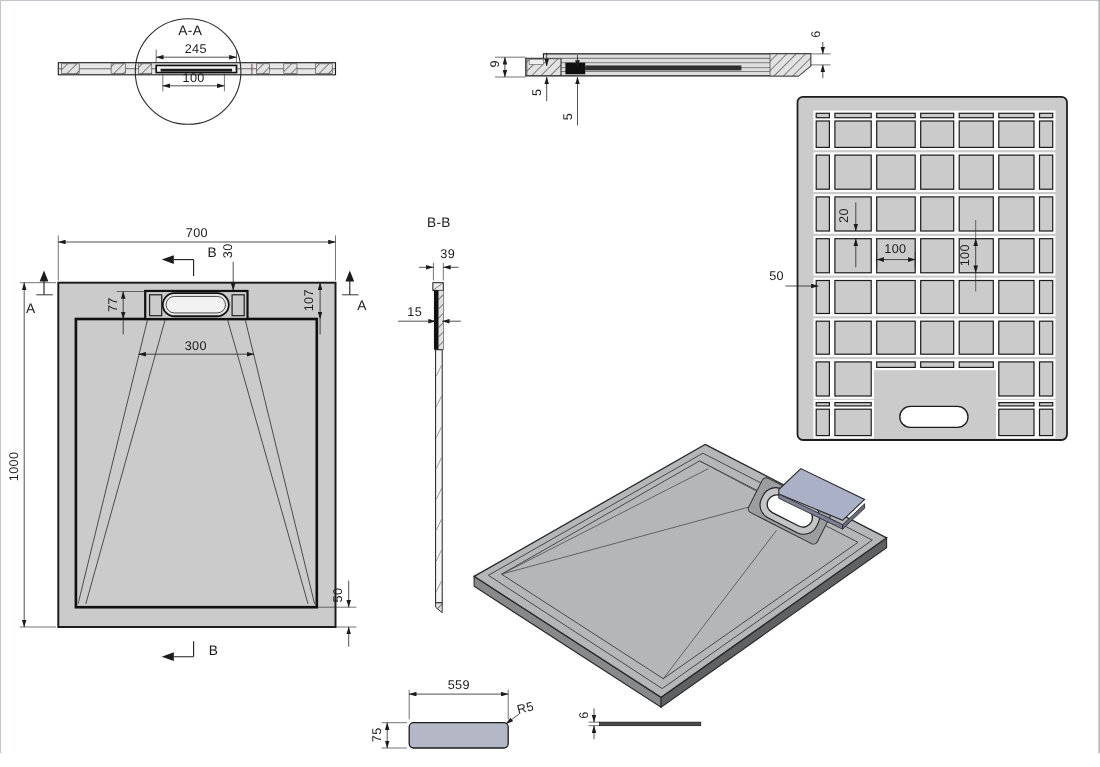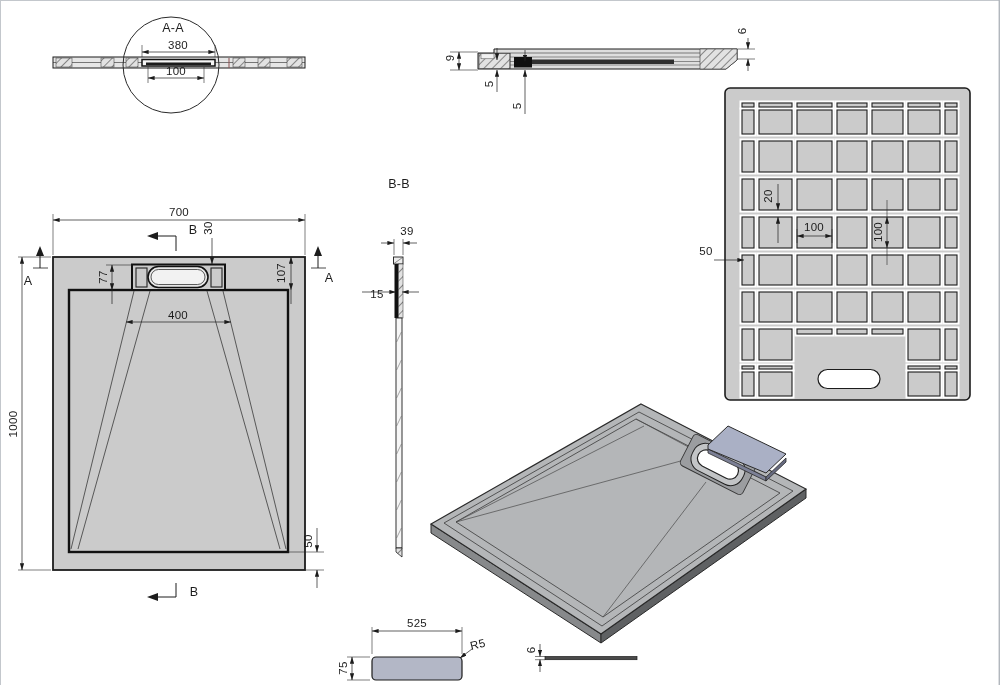--- a/index.html
+++ b/index.html
@@ -370,48 +370,48 @@
     <rect x="545" y="656.5" width="92" height="3.2" fill="#4a4a4a" stroke="#1c1c1c" stroke-width="0.7"></rect>
     <line x1="545" y1="656.5" x2="535" y2="656.5" stroke="#2a2a2a" stroke-width="0.6"></line>
     <line x1="545" y1="659.7" x2="535" y2="659.7" stroke="#2a2a2a" stroke-width="0.6"></line>
     <line x1="540" y1="644" x2="540" y2="656.5" stroke="#1c1c1c" stroke-width="0.7" marker-end="url(#arw)"></line>
     <line x1="540" y1="672" x2="540" y2="659.7" stroke="#1c1c1c" stroke-width="0.7" marker-end="url(#arw)"></line>
   </g>
 </svg>
 
 <div id="labels">
   <span class="lbl big" style="left:173px;top:28px">A-A</span>
-  <span class="lbl" style="left:178px;top:46px">380</span>
+  <span class="lbl" style="left:178px;top:46px">245</span>
   <span class="lbl" style="left:176px;top:72px">100</span>
 
   <span class="lbl rot" style="left:451px;top:58px">9</span>
   <span class="lbl rot" style="left:490px;top:84px">5</span>
   <span class="lbl rot" style="left:518px;top:106px">5</span>
   <span class="lbl rot" style="left:743px;top:31px">6</span>
 
   <span class="lbl rot" style="left:769px;top:196px">20</span>
   <span class="lbl" style="left:814px;top:228px">100</span>
   <span class="lbl rot" style="left:879px;top:232px">100</span>
   <span class="lbl" style="left:706px;top:252px">50</span>
 
   <span class="lbl" style="left:179px;top:213px">700</span>
   <span class="lbl rot" style="left:14px;top:424px">1000</span>
   <span class="lbl big" style="left:193px;top:230px">B</span>
   <span class="lbl rot" style="left:209px;top:228px">30</span>
   <span class="lbl rot" style="left:104px;top:277px">77</span>
   <span class="lbl rot" style="left:282px;top:273px">107</span>
   <span class="lbl big" style="left:28px;top:281px">A</span>
   <span class="lbl big" style="left:329px;top:278px">A</span>
-  <span class="lbl" style="left:178px;top:316px">400</span>
+  <span class="lbl" style="left:178px;top:316px">300</span>
   <span class="lbl rot" style="left:309px;top:541px">50</span>
   <span class="lbl big" style="left:194px;top:592px">B</span>
 
-  <span class="lbl big" style="left:399px;top:184px">B-B</span>
+  <span class="lbl big" style="left:399px;top:203px">B-B</span>
   <span class="lbl" style="left:407px;top:232px">39</span>
-  <span class="lbl" style="left:377px;top:295px">15</span>
-
-  <span class="lbl" style="left:417px;top:624px">525</span>
+  <span class="lbl" style="left:377px;top:285px">15</span>
+
+  <span class="lbl" style="left:417px;top:624px">559</span>
   <span class="lbl tilt" style="left:478px;top:645px">R5</span>
   <span class="lbl rot" style="left:344px;top:668px">75</span>
   <span class="lbl rot" style="left:532px;top:650px">6</span>
 </div>
 
 </div>
 
 </body></html>

